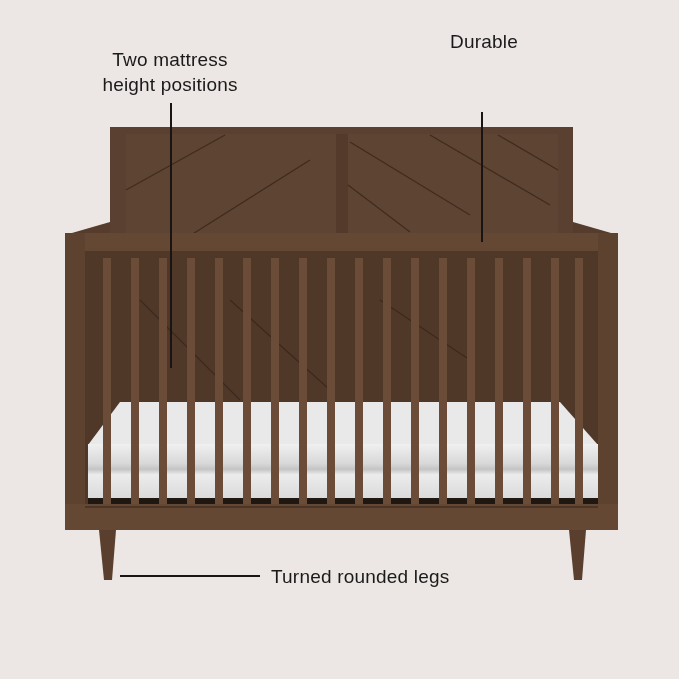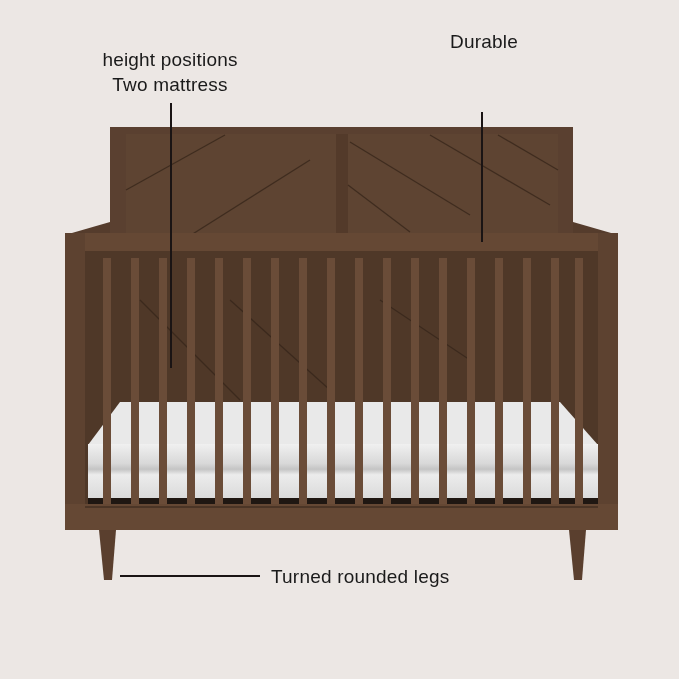--- a/index.html
+++ b/index.html
@@ -83,19 +83,19 @@
 
   <polygon points="99,530 116,530 112,580 104,580" fill="#5a3f2e"></polygon>
   <polygon points="569,530 586,530 582,580 574,580" fill="#5a3f2e"></polygon>
 </svg>
 
 <div class="callout-line" style="left:170px;top:103px;width:2px;height:265px;"></div>
 <div class="callout-line" style="left:481px;top:112px;width:2px;height:130px;"></div>
 <div class="callout-line" style="left:120px;top:575px;width:140px;height:2px;"></div>
 
 <div class="label" style="left:70px;top:47px;width:200px;">
+  <div>Two mattress</div>
   <div>height positions</div>
-  <div>Two mattress</div>
 </div>
 <div class="label" style="left:404px;top:29px;width:160px;text-align:center;">
   <div>Durable</div>
 </div>
 <div class="label" style="left:271px;top:564px;text-align:left;">Turned rounded legs</div>
 
 </body></html>

